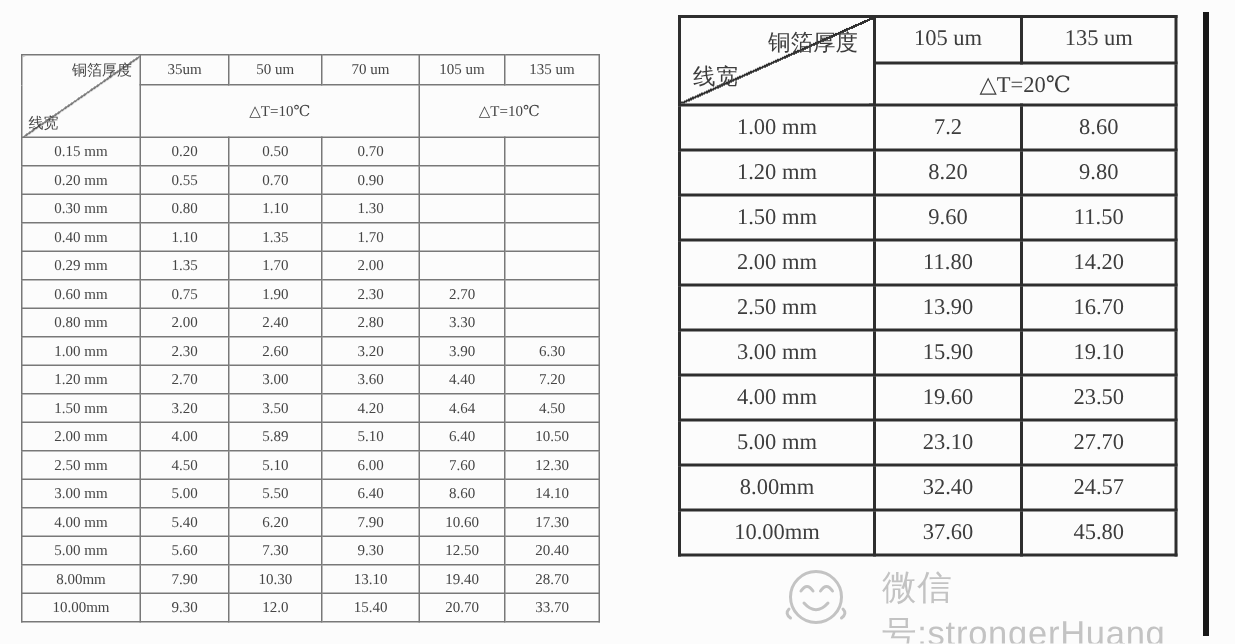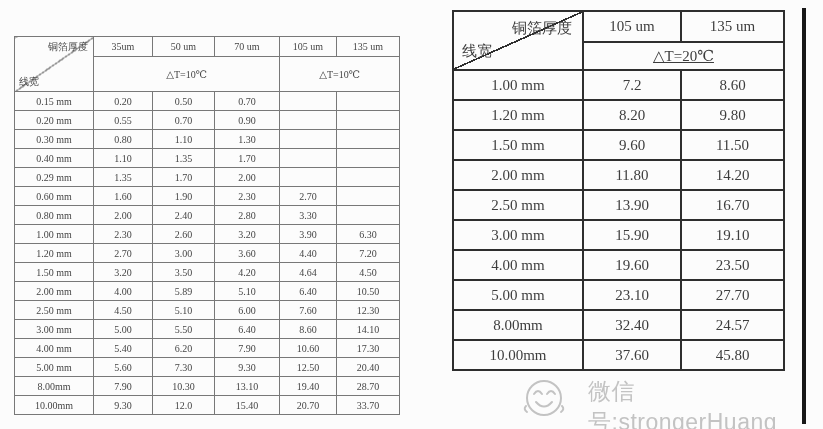--- a/index.html
+++ b/index.html
@@ -43,21 +43,21 @@
   .right-table th, .right-table td {
     border:2px solid #2e2e2e;
     font-weight:normal;
     padding:0;
     text-align:center;
     vertical-align:middle;
     overflow:hidden;
     white-space:nowrap;
   }
   .right-table thead tr:nth-child(1) th { height:31px; }
-  .right-table thead tr:nth-child(2) th { height:28px;text-decoration:underline; }
+  .right-table thead tr:nth-child(2) th { height:28px; }
   .right-table tbody td { height:30px; }
   .right-table .corner {
     position:relative;
     background-image:linear-gradient(to bottom right,
       transparent 49.2%, #2e2e2e 49.2%, #2e2e2e 50.8%, transparent 50.8%);
   }
   .right-table .c-tr { position:absolute; top:7px; right:10px; }
   .right-table .c-bl { position:absolute; bottom:8px; left:8px; }
   
   .watermark {
@@ -141,21 +141,21 @@
       <tr>
         <td>0.29 mm</td>
         <td>1.35</td>
         <td>1.70</td>
         <td>2.00</td>
         <td></td>
         <td></td>
       </tr>
       <tr>
         <td>0.60 mm</td>
-        <td>1.60</td>
+        <td>0.75</td>
         <td>1.90</td>
         <td>2.30</td>
         <td>2.70</td>
         <td></td>
       </tr>
       <tr>
         <td>0.80 mm</td>
         <td>2.00</td>
         <td>2.40</td>
         <td>2.80</td>

